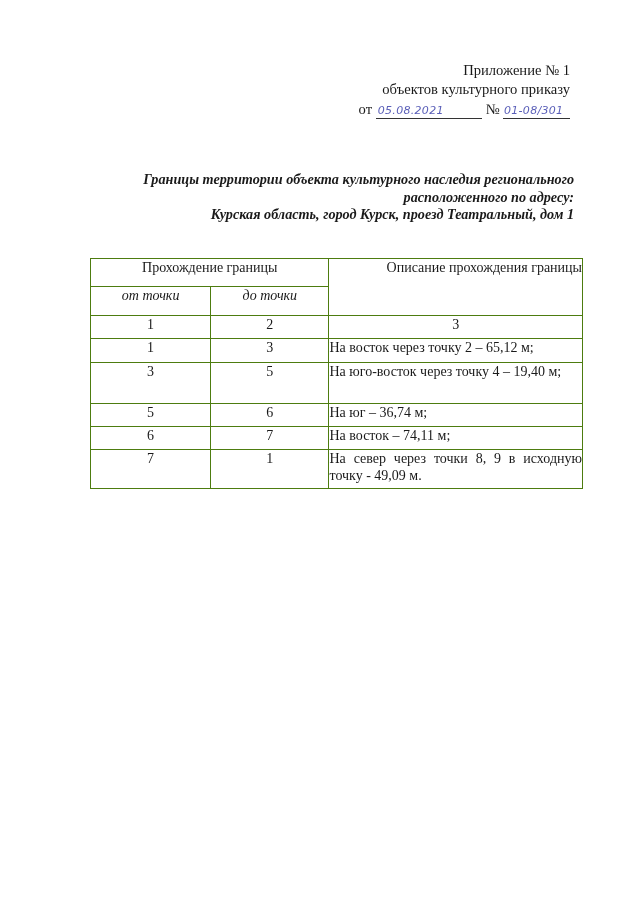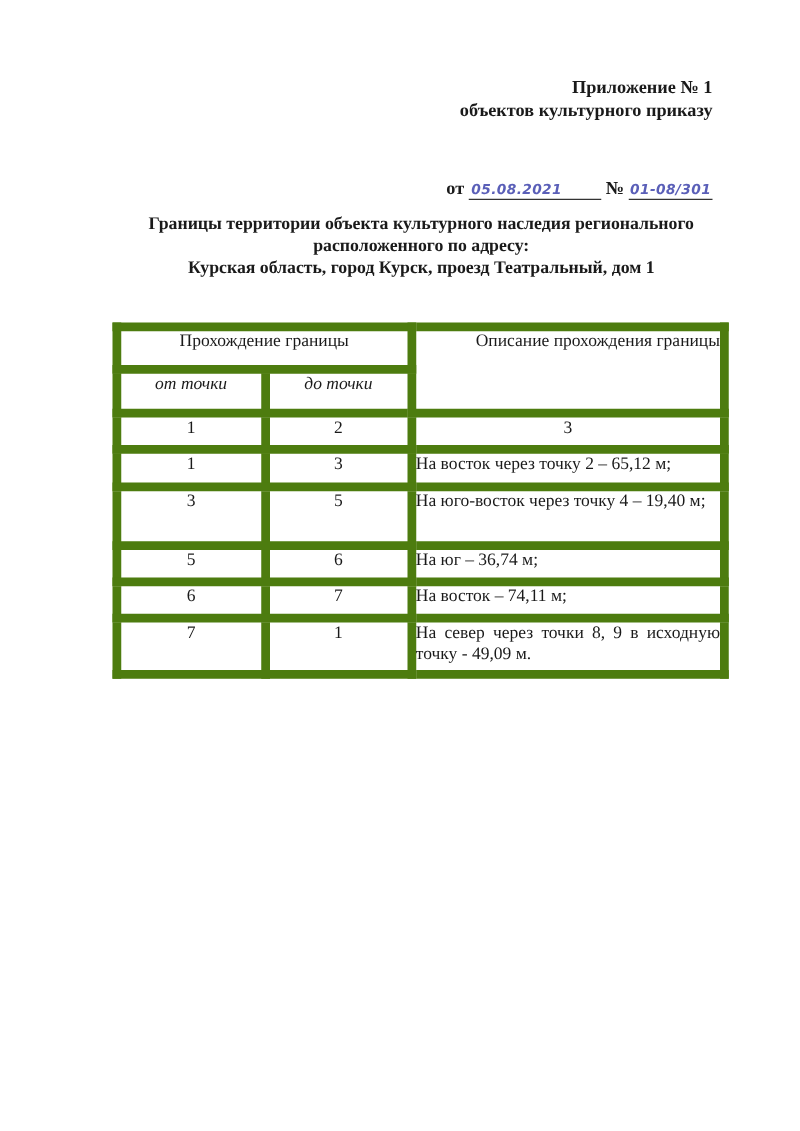--- a/index.html
+++ b/index.html
@@ -13,57 +13,58 @@
     }
     .appendix {
       position: absolute;
       right: 70px;
       top: 61px;
       width: 260px;
       text-align: right;
       font-size: 14.6px;
       line-height: 19.4px;
     }
-    .appendix .line { display: block; white-space: nowrap; font-weight: bold; }
-    .sig-line { display: inline-block; white-space: nowrap; margin-top: 42px; }
+    .appendix .line { display: block; white-space: nowrap; }
+    .sig-line { display: inline-block; white-space: nowrap; }
     .hand {
       display: inline-block;
       font-family: "DejaVu Sans", sans-serif;
       font-style: italic;
       color: #5a5fb8;
       font-size: 11px;
       border-bottom: 1px solid #333;
       text-align: left;
       line-height: 14px;
       letter-spacing: 0.3px;
     }
     .hand.date { width: 104px; padding-left: 2px; }
     .hand.num { width: 66px; padding-left: 1px; }
     .title {
       position: absolute;
-      left: 90px;
+      left: 80px;
       width: 494px;
       top: 171px;
-      text-align: center;
+      text-align: right;
       font-weight: bold;
       font-size: 14.2px;
       line-height: 17.5px;
+      font-style: italic;
     }
     .title .line { display: block; white-space: nowrap; }
     table.bounds {
       position: absolute;
       left: 90px;
       top: 258px;
       width: 493px;
       border-collapse: collapse;
       font-size: 14px;
       line-height: 17px;
     }
     table.bounds td, table.bounds th {
-      border: 7px solid #4d7c0f;
+      border: 1px solid #4d7c0f;
       font-weight: normal;
       padding: 0;
       vertical-align: top;
     }
     .c1 { width: 120px; }
     .c2 { width: 118px; }
     .c3 { width: 253px; }
     th.head-group { height: 27px; text-align: center; vertical-align: middle; }
     th.head-desc { text-align: right; vertical-align: top; padding-top: 7px; }
     th.sub { height: 28px; text-align: center; vertical-align: middle; font-style: italic; }

